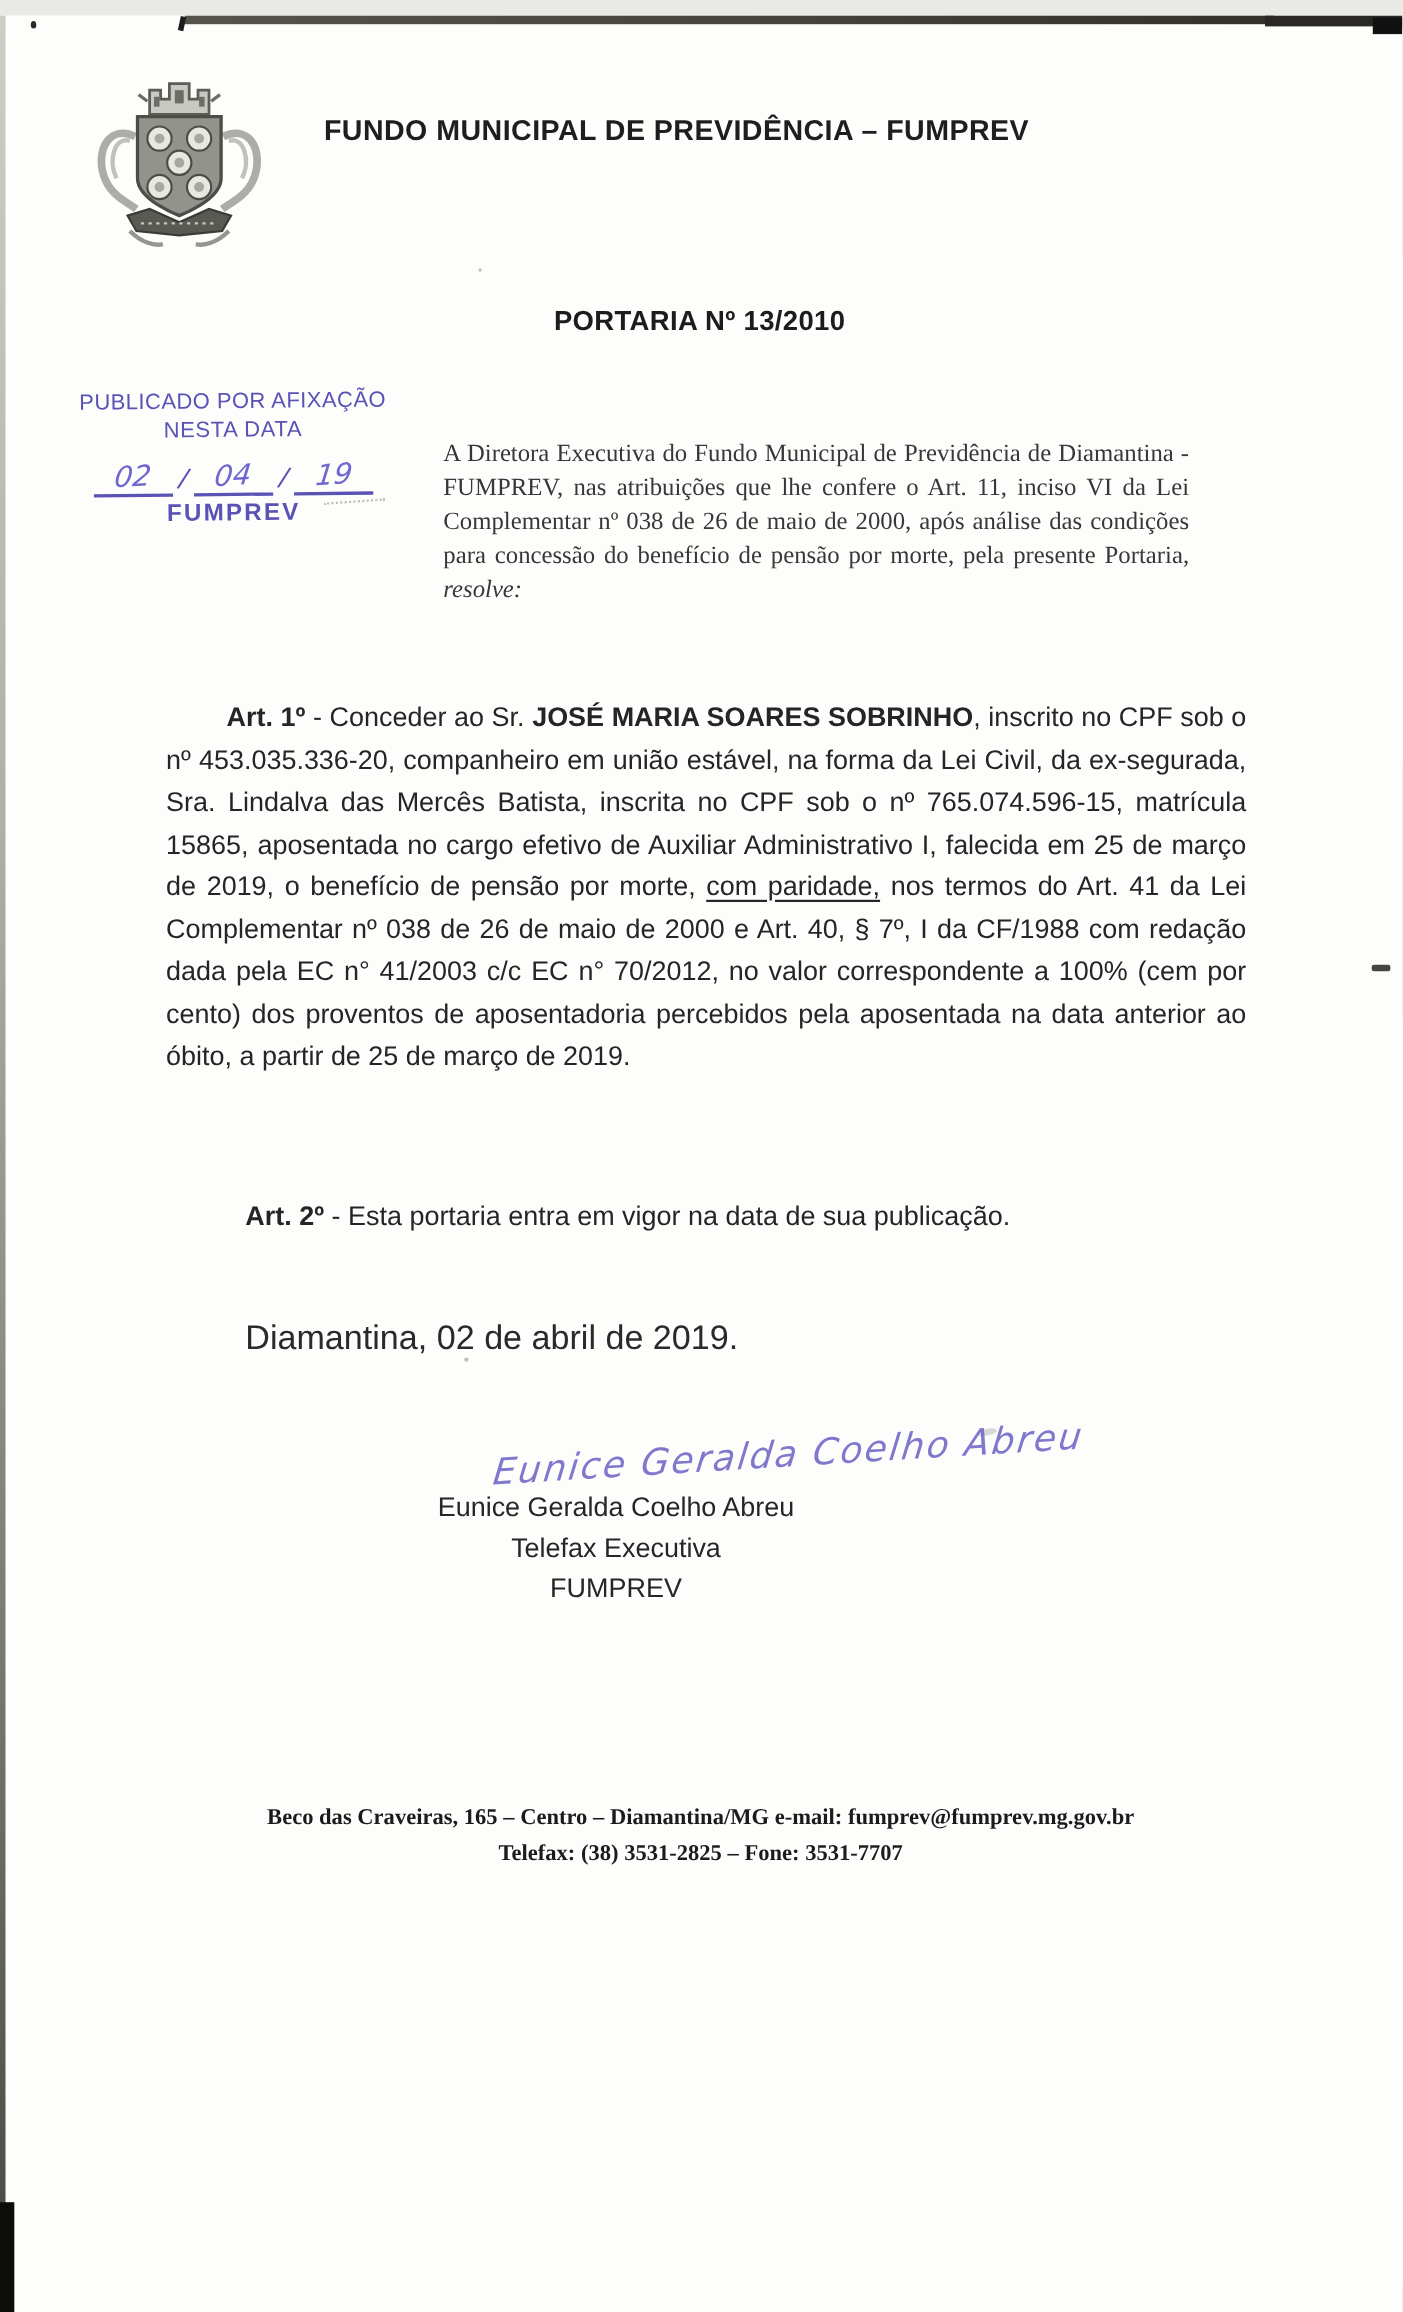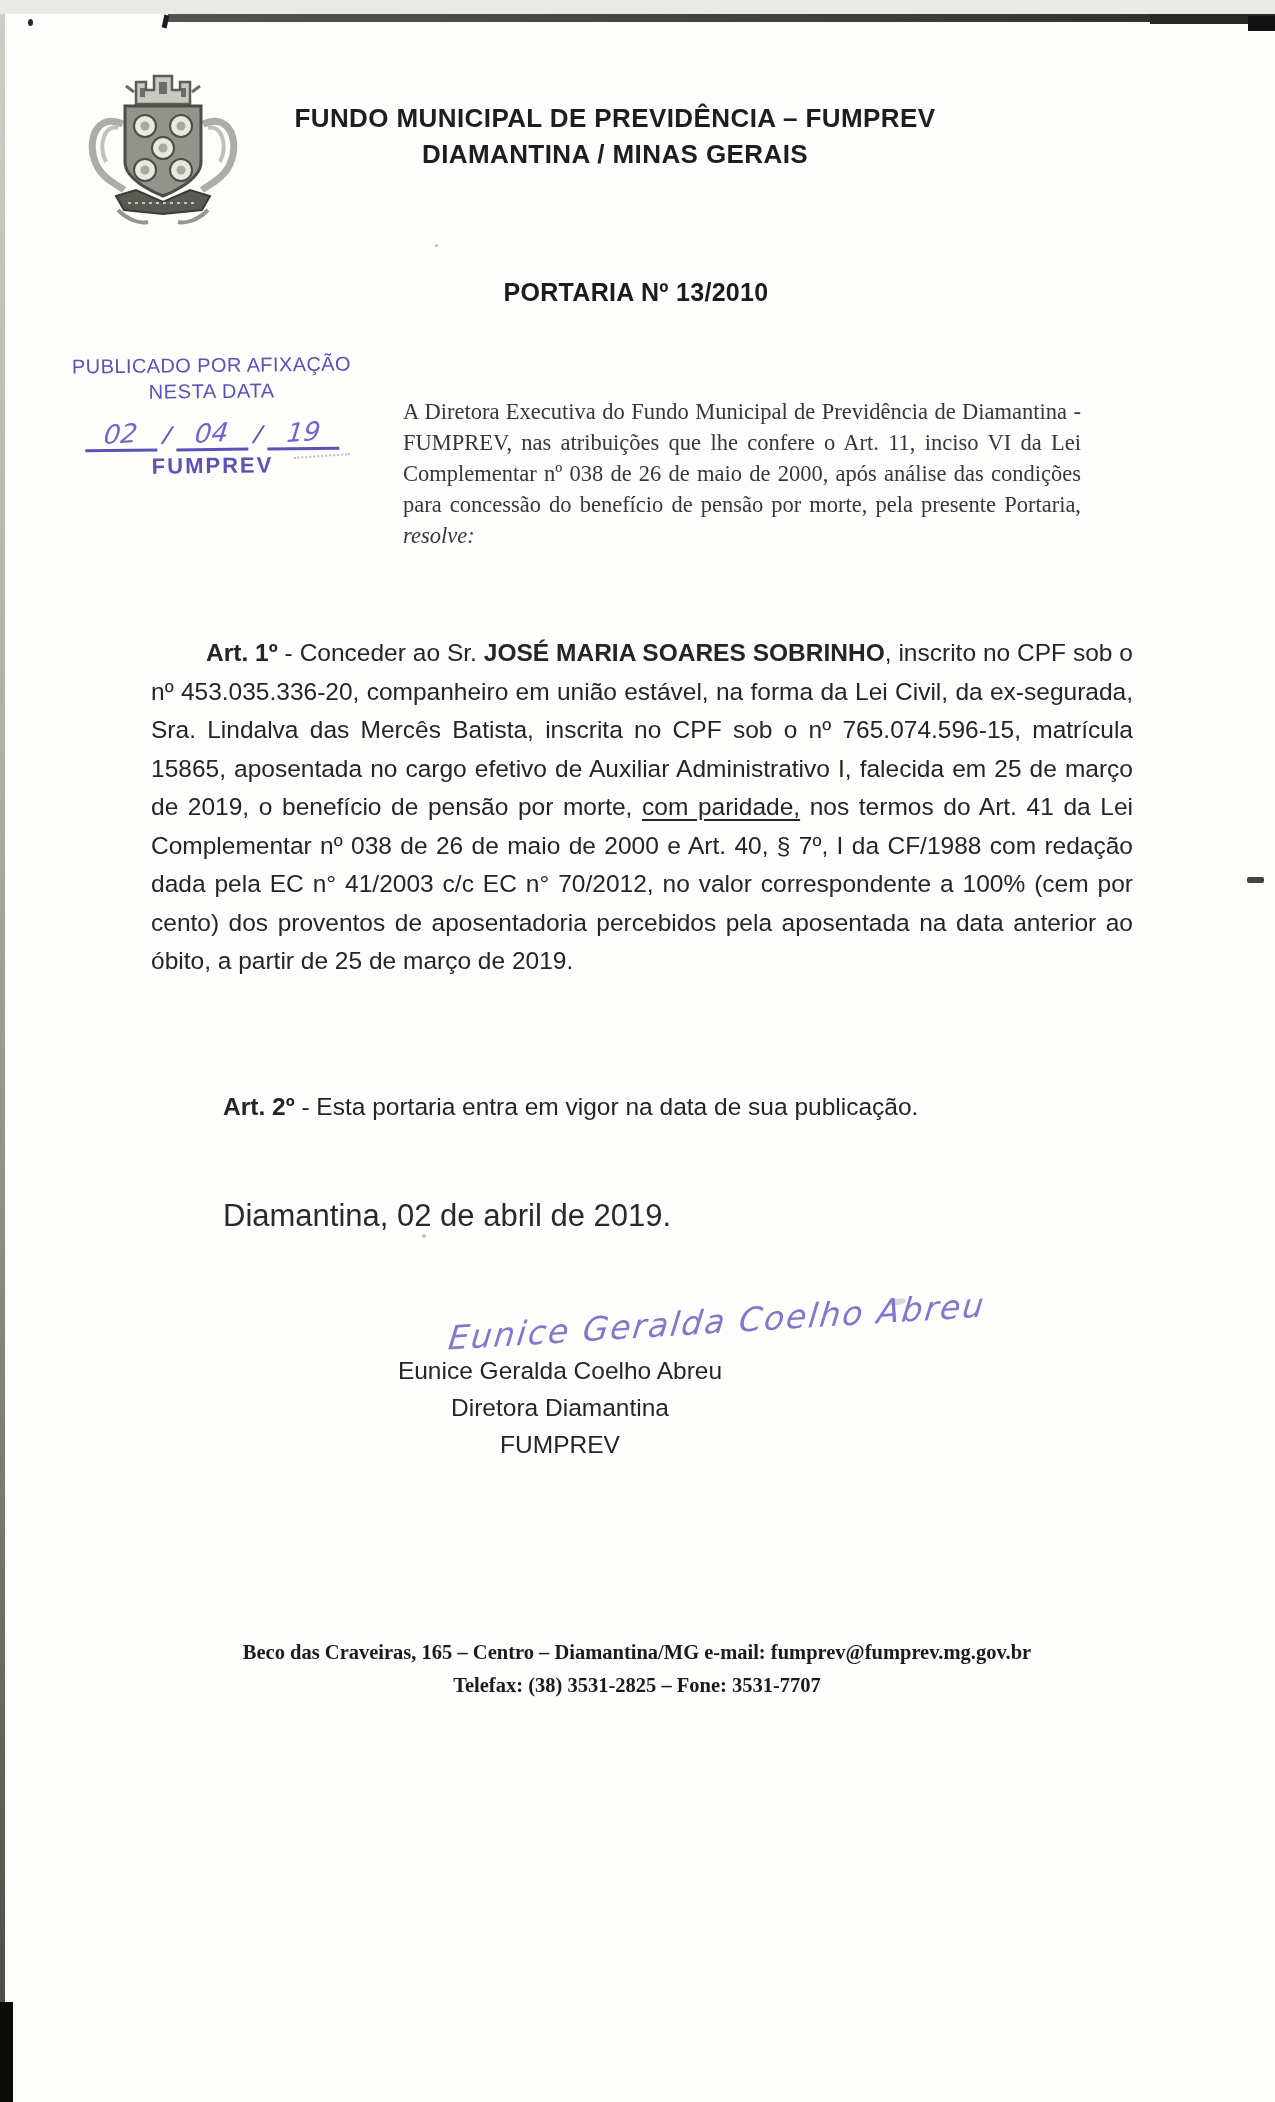--- a/index.html
+++ b/index.html
@@ -132,21 +132,20 @@
       </g>
 
       <path d="M48,132 L68,126 L95,138 L122,126 L142,132 L134,146 L95,150 L56,146 Z" fill="#5a5a54" stroke="#3c3c36" stroke-width="2"></path>
       <path d="M60,139 h70" stroke="#c6c6c0" stroke-width="2" stroke-dasharray="3 4"></path>
       <path d="M50,146 C60,156 72,160 80,158 M140,146 C130,156 118,160 110,158" fill="none" stroke="#7c7c76" stroke-width="4" opacity=".8"></path>
     </svg>
   </div>
 
   <div class="org-title">
     <div>FUNDO MUNICIPAL DE PREVIDÊNCIA – FUMPREV</div>
-    <div>DIAMANTINA / MINAS GERAIS</div>
   </div>
 
   <div class="doc-title">PORTARIA Nº 13/2010</div>
 
   <div class="stamp">
     <div class="stamp-l1">PUBLICADO POR AFIXAÇÃO</div>
     <div class="stamp-l2">NESTA DATA</div>
     <div class="stamp-date">
       <span class="stamp-seg"><span class="hw">02</span></span>
       <span class="stamp-slash">/</span>
@@ -161,21 +160,21 @@
 
   <p class="para art1"><span class="b">Art. 1º</span><span> - Conceder ao Sr. </span><span class="b">JOSÉ MARIA SOARES SOBRINHO</span><span>, inscrito no CPF sob o nº 453.035.336-20, companheiro em união estável, na forma da Lei Civil, da ex-segurada, Sra. Lindalva das Mercês Batista, inscrita no CPF sob o nº 765.074.596-15, matrícula 15865, aposentada no cargo efetivo de Auxiliar Administrativo I, falecida em 25 de março de 2019, o benefício de pensão por morte, </span><span class="u">com paridade,</span><span> nos termos do Art. 41 da Lei Complementar nº 038 de 26 de maio de 2000 e Art. 40, § 7º, I da CF/1988 com redação dada pela EC n° 41/2003 c/c EC n° 70/2012, no valor correspondente a 100% (cem por cento) dos proventos de aposentadoria percebidos pela aposentada na data anterior ao óbito, a partir de 25 de março de 2019.</span></p>
 
   <p class="para art2"><span class="b">Art. 2º</span><span> - Esta portaria entra em vigor na data de sua publicação.</span></p>
 
   <div class="dateline">Diamantina, 02 de abril de 2019.</div>
 
   <div class="sig-hw">Eunice Geralda Coelho Abreu</div>
   <div class="sig-block">
     <div>Eunice Geralda Coelho Abreu</div>
-    <div>Diretora Diamantina</div>
+    <div>Telefax Executiva</div>
     <div>FUMPREV</div>
   </div>
 
   <div class="footer">
     <div>Beco das Craveiras, 165 – Centro – Diamantina/MG e-mail: fumprev@fumprev.mg.gov.br</div>
     <div>Telefax: (38) 3531-2825 – Fone: 3531-7707</div>
   </div>
 
 </div>
 

